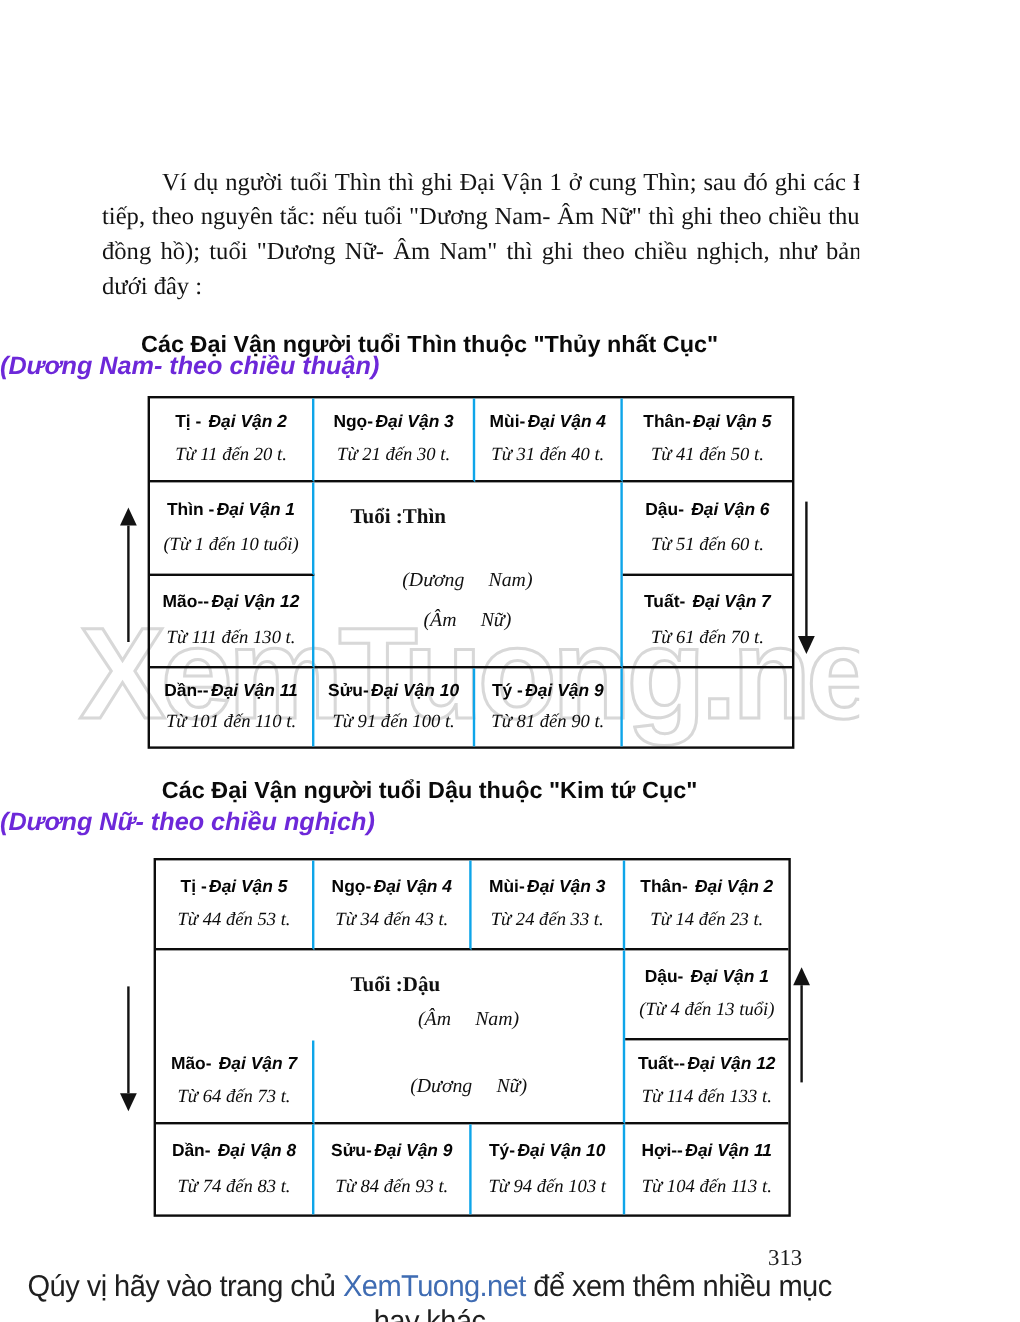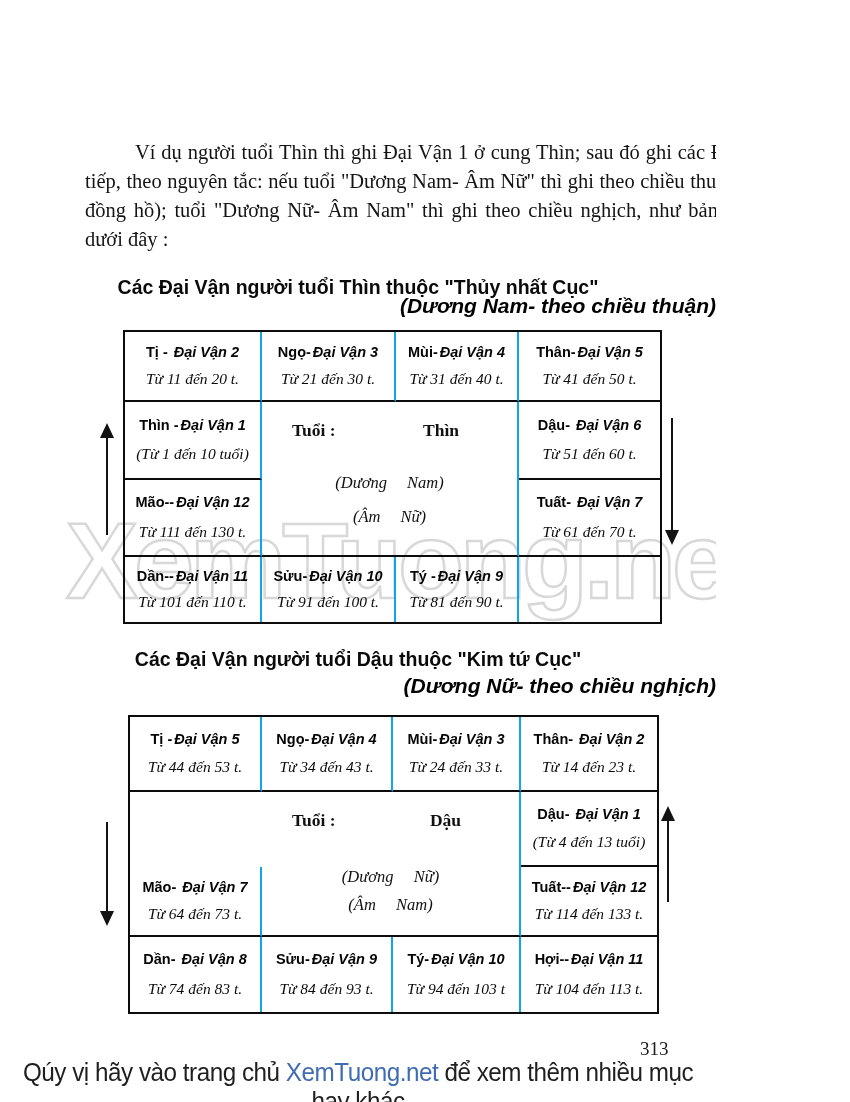--- a/index.html
+++ b/index.html
@@ -14,23 +14,23 @@
   
   .wm { position:absolute; left:66px; top:498px; z-index:0;
         font-family:"Liberation Sans", sans-serif; font-weight:bold;
         font-size:108px; letter-spacing:-4px; color:#ffffff;
         -webkit-text-stroke:2.5px #d8d8d8; white-space:nowrap; }
 
   
   .sec-title { position:absolute; width:100%; text-align:center; margin:0;
                font-family:"Liberation Sans", sans-serif; font-weight:bold;
                font-size:19.5px; color:#0a0a0a; }
-  .sec-sub   { position:absolute; width:100%; text-align:right; margin:0;
+  .sec-sub   { position:absolute; width:100%; text-align:left; margin:0;
                font-family:"Liberation Sans", sans-serif; font-weight:bold;
-               font-style:italic; font-size:21px; color:#000000; }
+               font-style:italic; font-size:21px; color:#6d28d9; }
   .t1-title { top:276px; } .t1-sub { top:294px; }
   .t2-title { top:648px; } .t2-sub { top:674px; }
 
   
   .grid { position:absolute; display:grid; border:2px solid #0c0c0c; z-index:1; }
   .grid1 { left:123px; top:330px;
            grid-template-columns:137px 134px 123px 141px;
            grid-template-rows:70px 78px 77px 65px;
            grid-template-areas:"t1 t2 t3 t4" "l1 c c r1" "l2 c c r2" "b1 b2 b3 b4"; }
   .grid2 { left:128px; top:715px;
@@ -46,21 +46,21 @@
   .a-b1{grid-area:b1}.a-b2{grid-area:b2}.a-b3{grid-area:b3}.a-b4{grid-area:b4}
   .a-c {grid-area:c}
 
   .lbl { font-family:"Liberation Sans", sans-serif; font-weight:bold;
          font-size:14.5px; white-space:nowrap; color:#050505; }
   .lbl .van { font-style:italic; margin-left:2px; }
   .range { font-family:"Liberation Serif", serif; font-style:italic;
            font-size:15.5px; white-space:nowrap; color:#0a0a0a; }
 
   .center-cell { justify-content:flex-start; align-items:stretch; padding:0; }
-  .age-row { display:flex; justify-content:space-between; padding:0 58px 0 30px;
+  .age-row { display:flex; justify-content:flex-start; padding:0 58px 0 30px;
              margin-top:18px; font-weight:bold; font-size:17.5px;
              font-family:"Liberation Serif", serif; }
   .dn-line { text-align:center; font-style:italic; font-size:16.5px;
              word-spacing:16px; font-family:"Liberation Serif", serif; }
   .grid1 .dn1 { margin-top:32px;font-style:italic; } .grid1 .dn2 { margin-top:14px; }
   .grid2 .dn1 { margin-top:36px; } .grid2 .dn2 { margin-top:8px; }
 
   
   .arrow { position:absolute; width:16px; z-index:2; display:flex;
            flex-direction:column; align-items:center; }
@@ -184,22 +184,22 @@
       <div class="lbl"><span>Thân- </span><span class="van">Đại Vận 2</span></div>
       <div class="range">Từ 14 đến 23 t.</div>
     </div>
 
 
     <div class="cell center-cell a-c">
       <div class="age-row">
         <span>Tuổi :</span>
         <span>Dậu</span>
       </div>
+      <div class="dn-line dn2">(Âm Nam)</div>
       <div class="dn-line dn1">(Dương Nữ)</div>
-      <div class="dn-line dn2">(Âm Nam)</div>
     </div>
 
     <div class="cell a-r1 no-r">
       <div class="lbl"><span>Dậu- </span><span class="van">Đại Vận 1</span></div>
       <div class="range">(Từ 4 đến 13 tuổi)</div>
     </div>
 
     <div class="cell a-l2">
       <div class="lbl"><span>Mão- </span><span class="van">Đại Vận 7</span></div>
       <div class="range">Từ 64 đến 73 t.</div>

